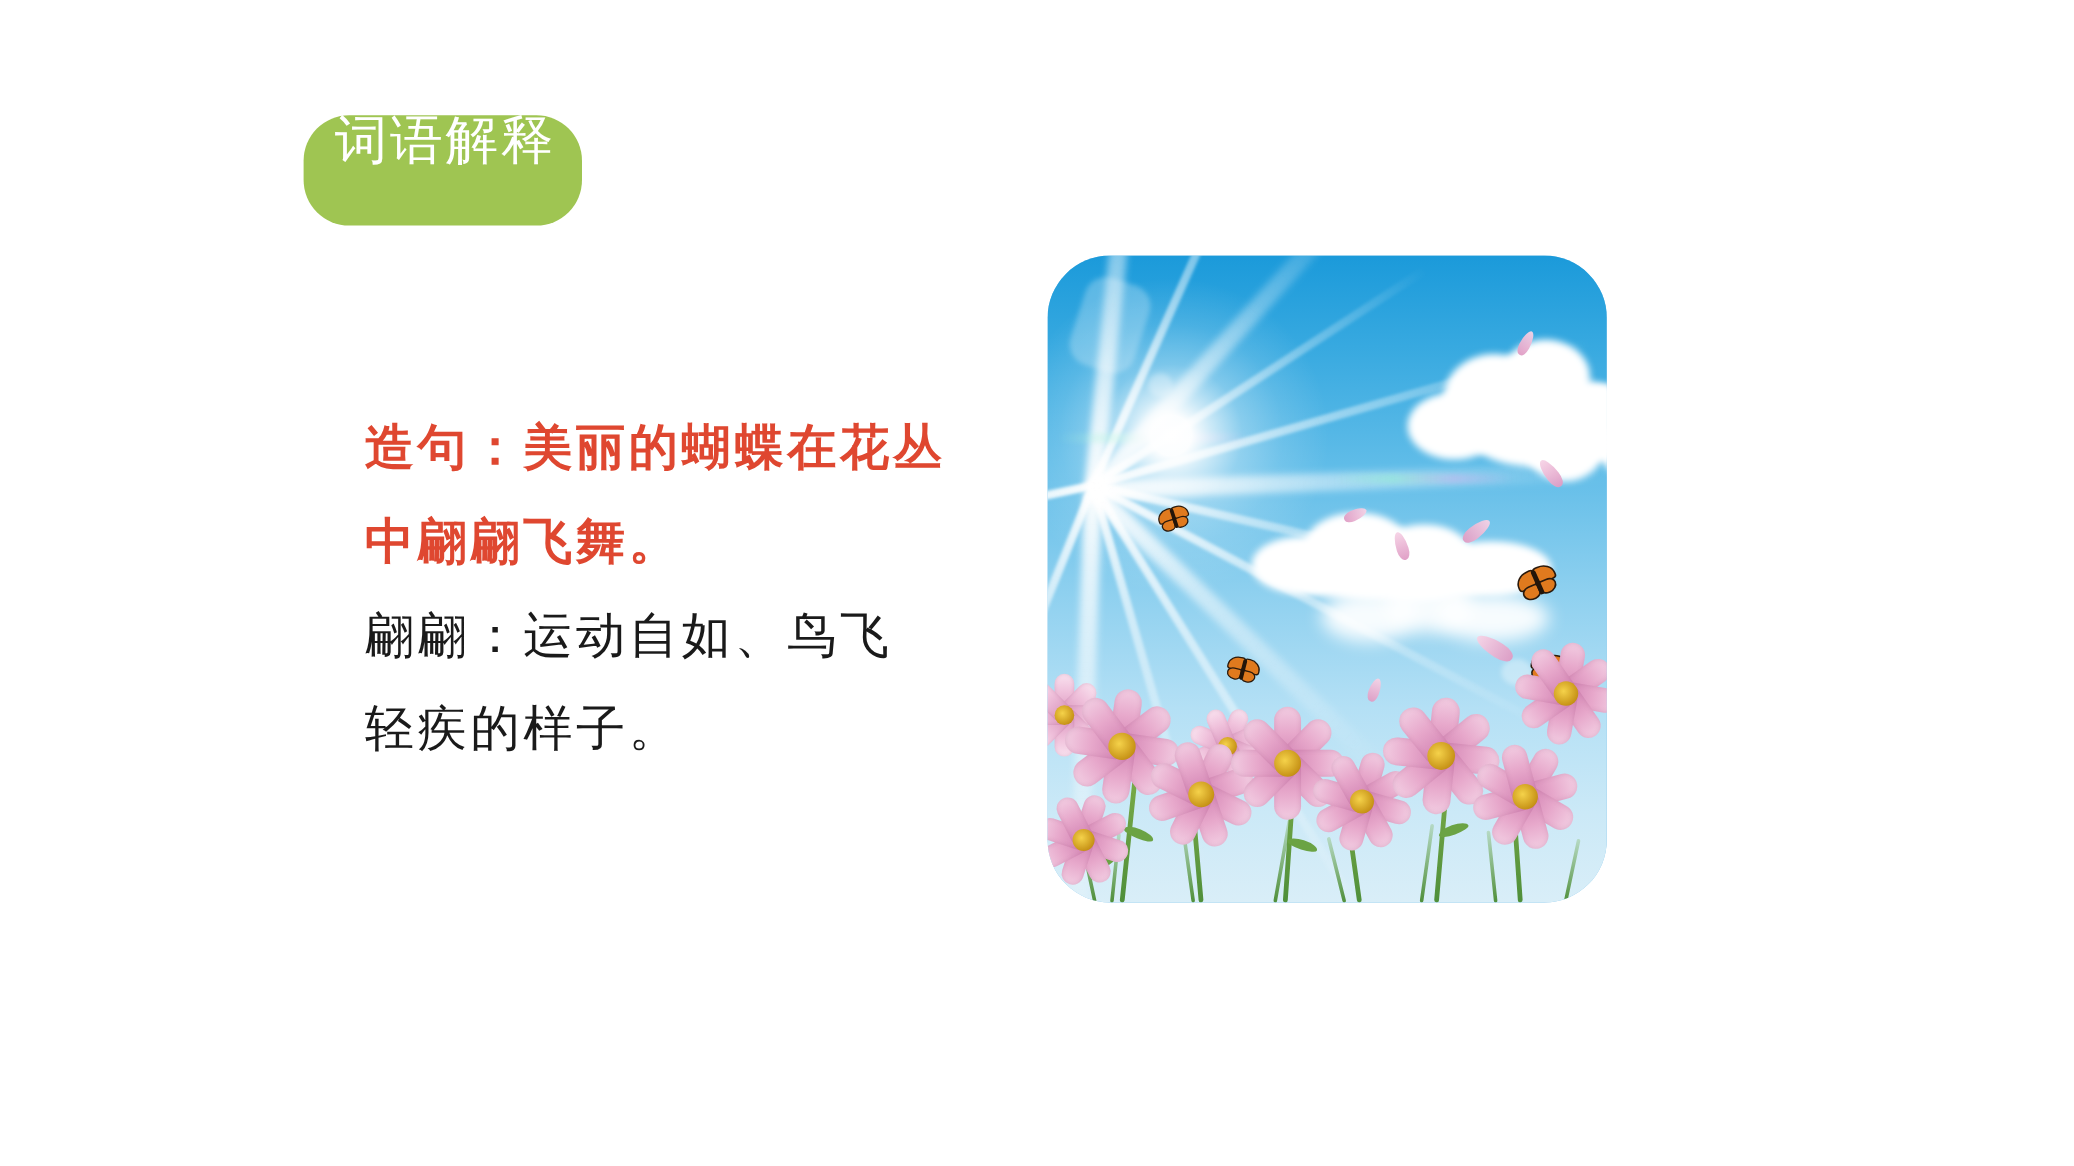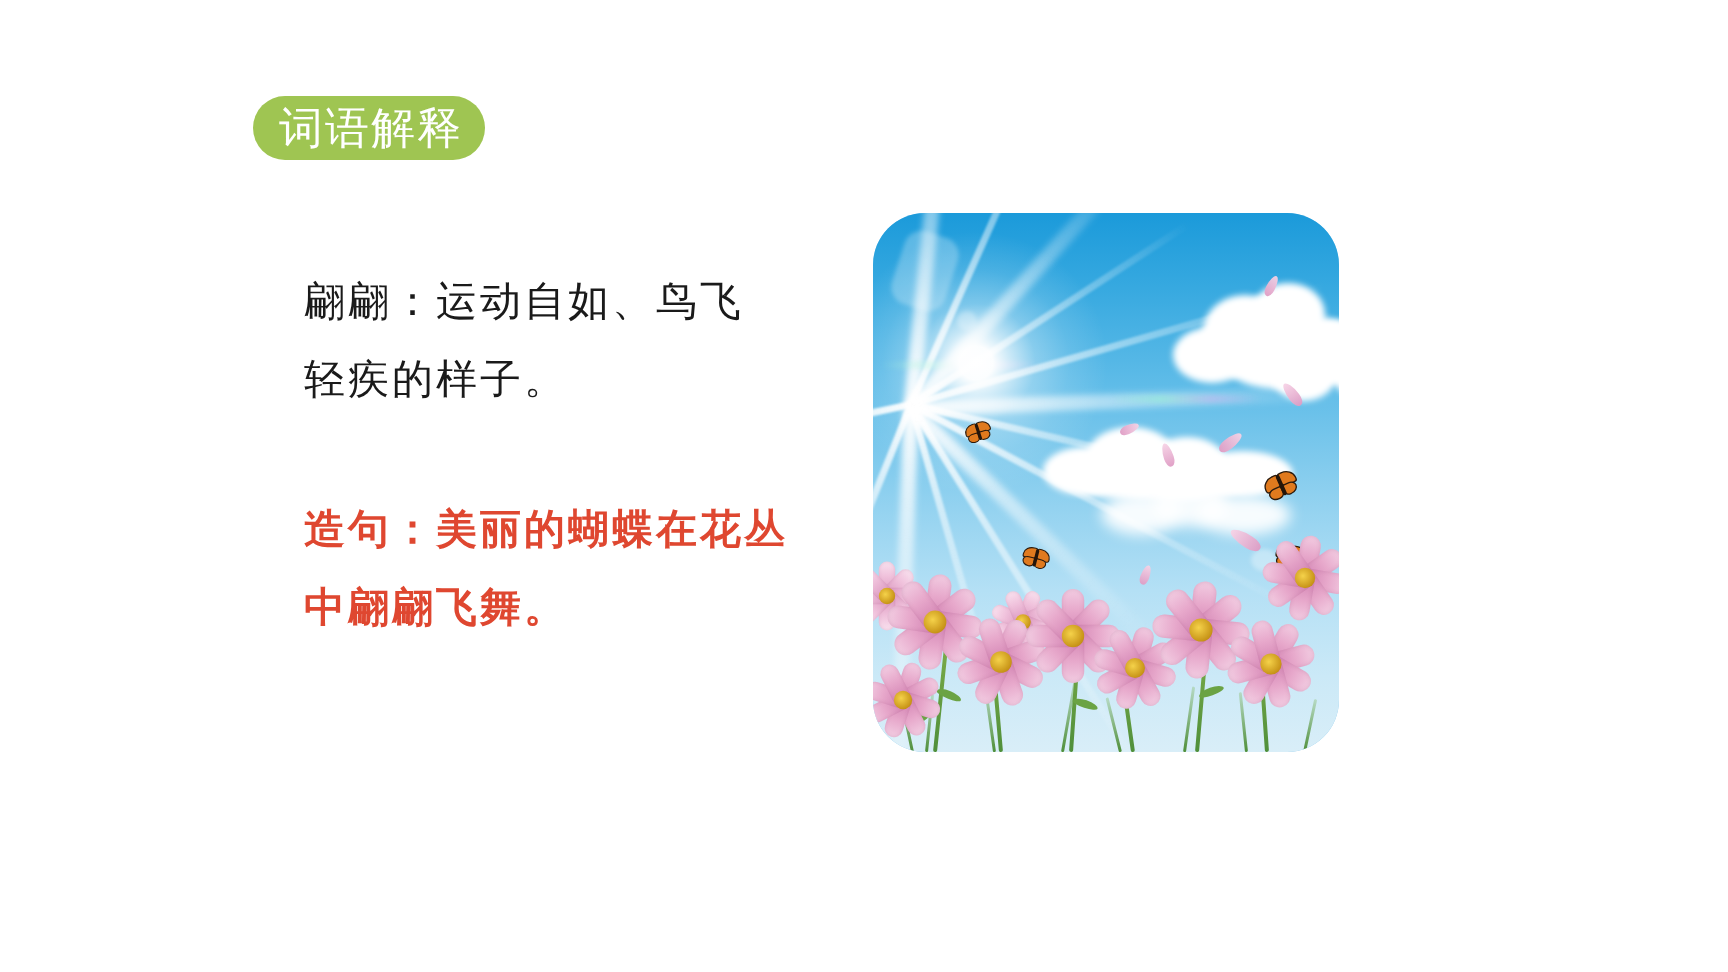--- a/index.html
+++ b/index.html
@@ -21,26 +21,25 @@
     height: 972px;
     background: #ffffff;
   }
 
   
   .badge {
     position: absolute;
     left: 253px;
     top: 96px;
     width: 232px;
-    height: 64px;
+    height: 92px;
     border-radius: 38px;
     background: #9fc552;
     box-sizing: border-box;
     display: flex;
-    align-items: center;
     justify-content: center;
   }
   .badge-label {
     color: #ffffff;
     font-family: "DejaVu Sans", sans-serif;
     font-size: 44px;
     font-weight: 400;
     letter-spacing: 2px;
     line-height: 1;
     padding-left: 4px;
@@ -258,28 +257,28 @@
 <body>
 
 <div id="slide">
 
   <div class="badge">
     <span class="badge-label">词语解释</span>
   </div>
 
   <div class="text-block">
 
+    <div class="para example">
+      <span class="ln">造句：美丽的蝴蝶在花丛</span>
+      <span class="ln">中翩翩飞舞。</span>
+    </div>
+
     <div class="para definition">
       <span class="ln">翩翩：运动自如、鸟飞</span>
       <span class="ln">轻疾的样子。</span>
-    </div>
-
-    <div class="para example">
-      <span class="ln">造句：美丽的蝴蝶在花丛</span>
-      <span class="ln">中翩翩飞舞。</span>
     </div>
 
   </div>
 
   <div class="photo">
     <div class="photo-inner">
 
       <div class="sky"></div>
 
       <div class="rays">

